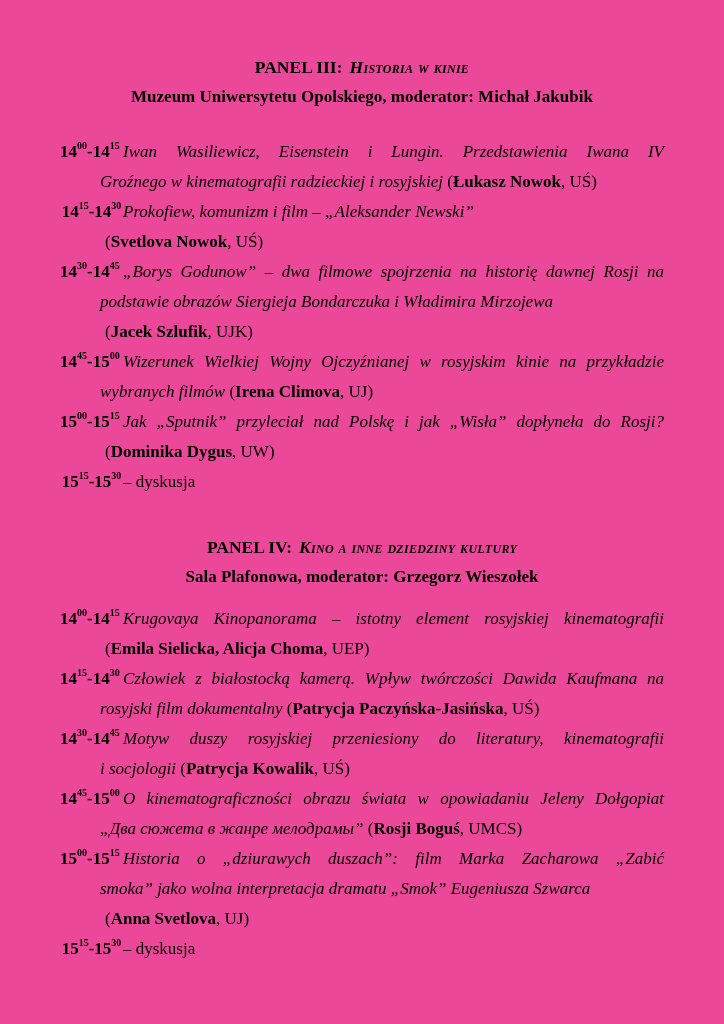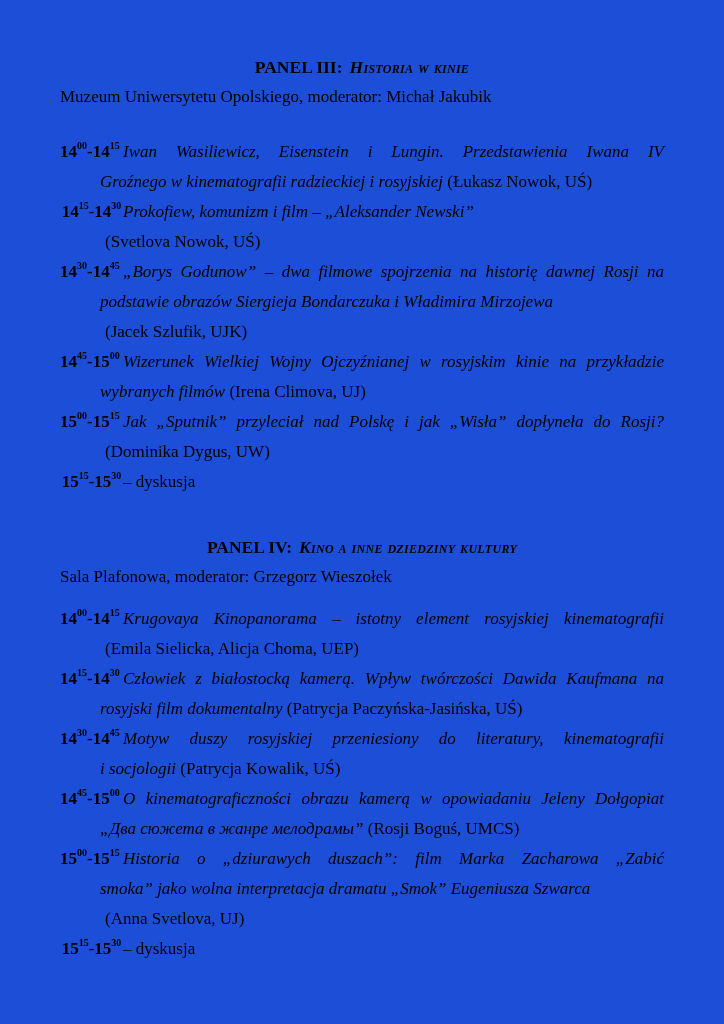--- a/index.html
+++ b/index.html
@@ -13,40 +13,42 @@
     color: #000000;
     font-family: "Liberation Serif", "DejaVu Serif", serif;
     font-size: 17px;
     overflow: hidden;
   }
   .page {
     box-sizing: border-box;
     width: 724px;
     height: 1024px;
     padding: 52px 60px 0 60px;
-    background: #1d4ed8;
+    background: #ec4899;
   }
   .panel + .panel { margin-top: 35px; }
 
   .panel-heading {
     text-align: center;
     line-height: 30px;
     font-weight: bold;
     font-size: 17.5px;
     white-space: nowrap;
   }
   .panel-heading .heading-title {
     font-style: italic;
     font-variant: small-caps;
     margin-left: 7px;
     letter-spacing: 0.3px;
   }
   .panel-subtitle {
+    text-align: center;
     line-height: 30px;
     font-size: 17px;
+    font-weight: bold;
   }
   .entries { margin-top: 25px; }
   .panel:nth-child(2) .entries { margin-top: 12px; }
 
   .entry { padding-left: 40px; }
   .line {
     line-height: 30px;
     min-height: 30px;
   }
   .line.justify {
@@ -65,21 +67,21 @@
   }
   .time sup {
     font-size: 10px;
     font-weight: bold;
     position: relative;
     top: -1px;
     vertical-align: super;
     line-height: 0;
   }
   .seg-i { font-style: italic; text-align: right; }
-  .seg-b { font-weight: normal; font-style: normal; }
+  .seg-b { font-weight: bold; font-style: normal; }
   .seg-r { font-style: normal; }
   .pad5 { padding-left: 5px; }
 </style>
 </head>
 <body>
 
 <div class="page">
     <div class="panel">
       <div class="panel-heading"><span class="heading-prefix">PANEL III:</span><span class="heading-title">Historia w kinie</span></div>
       <div class="panel-subtitle">Muzeum Uniwersytetu Opolskiego, moderator: Michał Jakubik</div>
@@ -120,21 +122,21 @@
         </div>
         <div class="entry">
           <div class="line justify"><span class="time">14<sup>15</sup>-14<sup>30</sup></span><span class="seg-i">Człowiek z białostocką kamerą. Wpływ twórczości Dawida Kaufmana na</span></div>
           <div class="line"><span class="seg-i">rosyjski film dokumentalny </span><span class="seg-r">(</span><span class="seg-b">Patrycja Paczyńska-Jasińska</span><span class="seg-r">, UŚ)</span></div>
         </div>
         <div class="entry">
           <div class="line justify"><span class="time">14<sup>30</sup>-14<sup>45</sup></span><span class="seg-i">Motyw duszy rosyjskiej przeniesiony do literatury, kinematografii</span></div>
           <div class="line"><span class="seg-i">i socjologii </span><span class="seg-r">(</span><span class="seg-b">Patrycja Kowalik</span><span class="seg-r">, UŚ)</span></div>
         </div>
         <div class="entry">
-          <div class="line justify"><span class="time">14<sup>45</sup>-15<sup>00</sup></span><span class="seg-i">O kinematograficzności obrazu kamerą w opowiadaniu Jeleny Dołgopiat</span></div>
+          <div class="line justify"><span class="time">14<sup>45</sup>-15<sup>00</sup></span><span class="seg-i">O kinematograficzności obrazu świata w opowiadaniu Jeleny Dołgopiat</span></div>
           <div class="line"><span class="seg-i">„Два сюжета в жанре мелодрамы” </span><span class="seg-r">(</span><span class="seg-b">Rosji Boguś</span><span class="seg-r">, UMCS)</span></div>
         </div>
         <div class="entry">
           <div class="line justify"><span class="time">15<sup>00</sup>-15<sup>15</sup></span><span class="seg-i">Historia o „dziurawych duszach”: film Marka Zacharowa „Zabić</span></div>
           <div class="line"><span class="seg-i">smoka” jako wolna interpretacja dramatu „Smok” Eugeniusza Szwarca</span></div>
           <div class="line pad5"><span class="seg-r">(</span><span class="seg-b">Anna Svetlova</span><span class="seg-r">, UJ)</span></div>
         </div>
         <div class="entry">
           <div class="line"><span class="time">15<sup>15</sup>-15<sup>30</sup></span><span class="seg-r">– dyskusja</span></div>
         </div>

